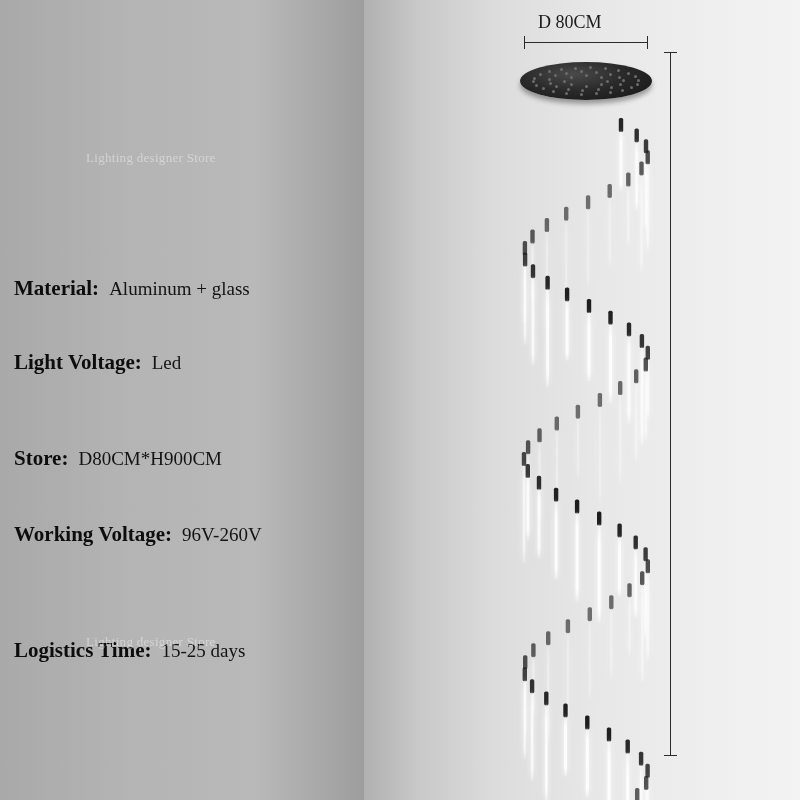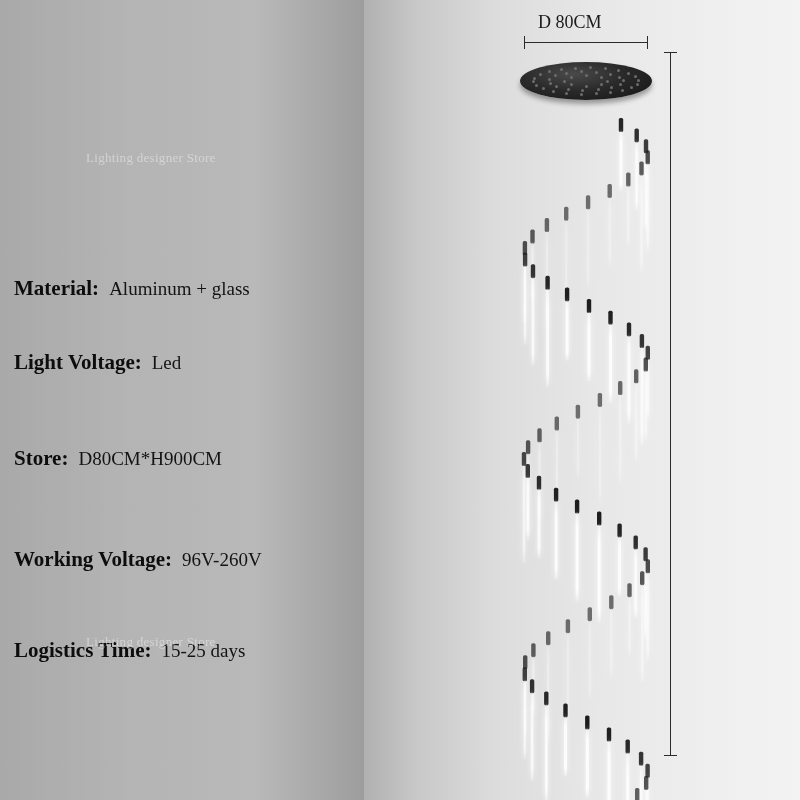--- a/index.html
+++ b/index.html
@@ -71,21 +71,21 @@
   }
   .spec-value {
     font-size: 19px;
     font-weight: normal;
     color: #141414;
     margin-left: 6px;
   }
   .r0 { top: 74px; margin-top: 24px; }
   .r1 { top: 172px; }
   .r2 { top: 268px; }
-  .r3 { top: 369px; }
+  .r3 { top: 344px; }
   .r4 { top: 460px; text-align: center; }
 
   
   .wm {
     position: absolute;
     font-family: "Liberation Serif", serif;
     font-size: 13px;
     color: rgba(255,255,255,0.42);
     white-space: nowrap;
     letter-spacing: 0.3px;

